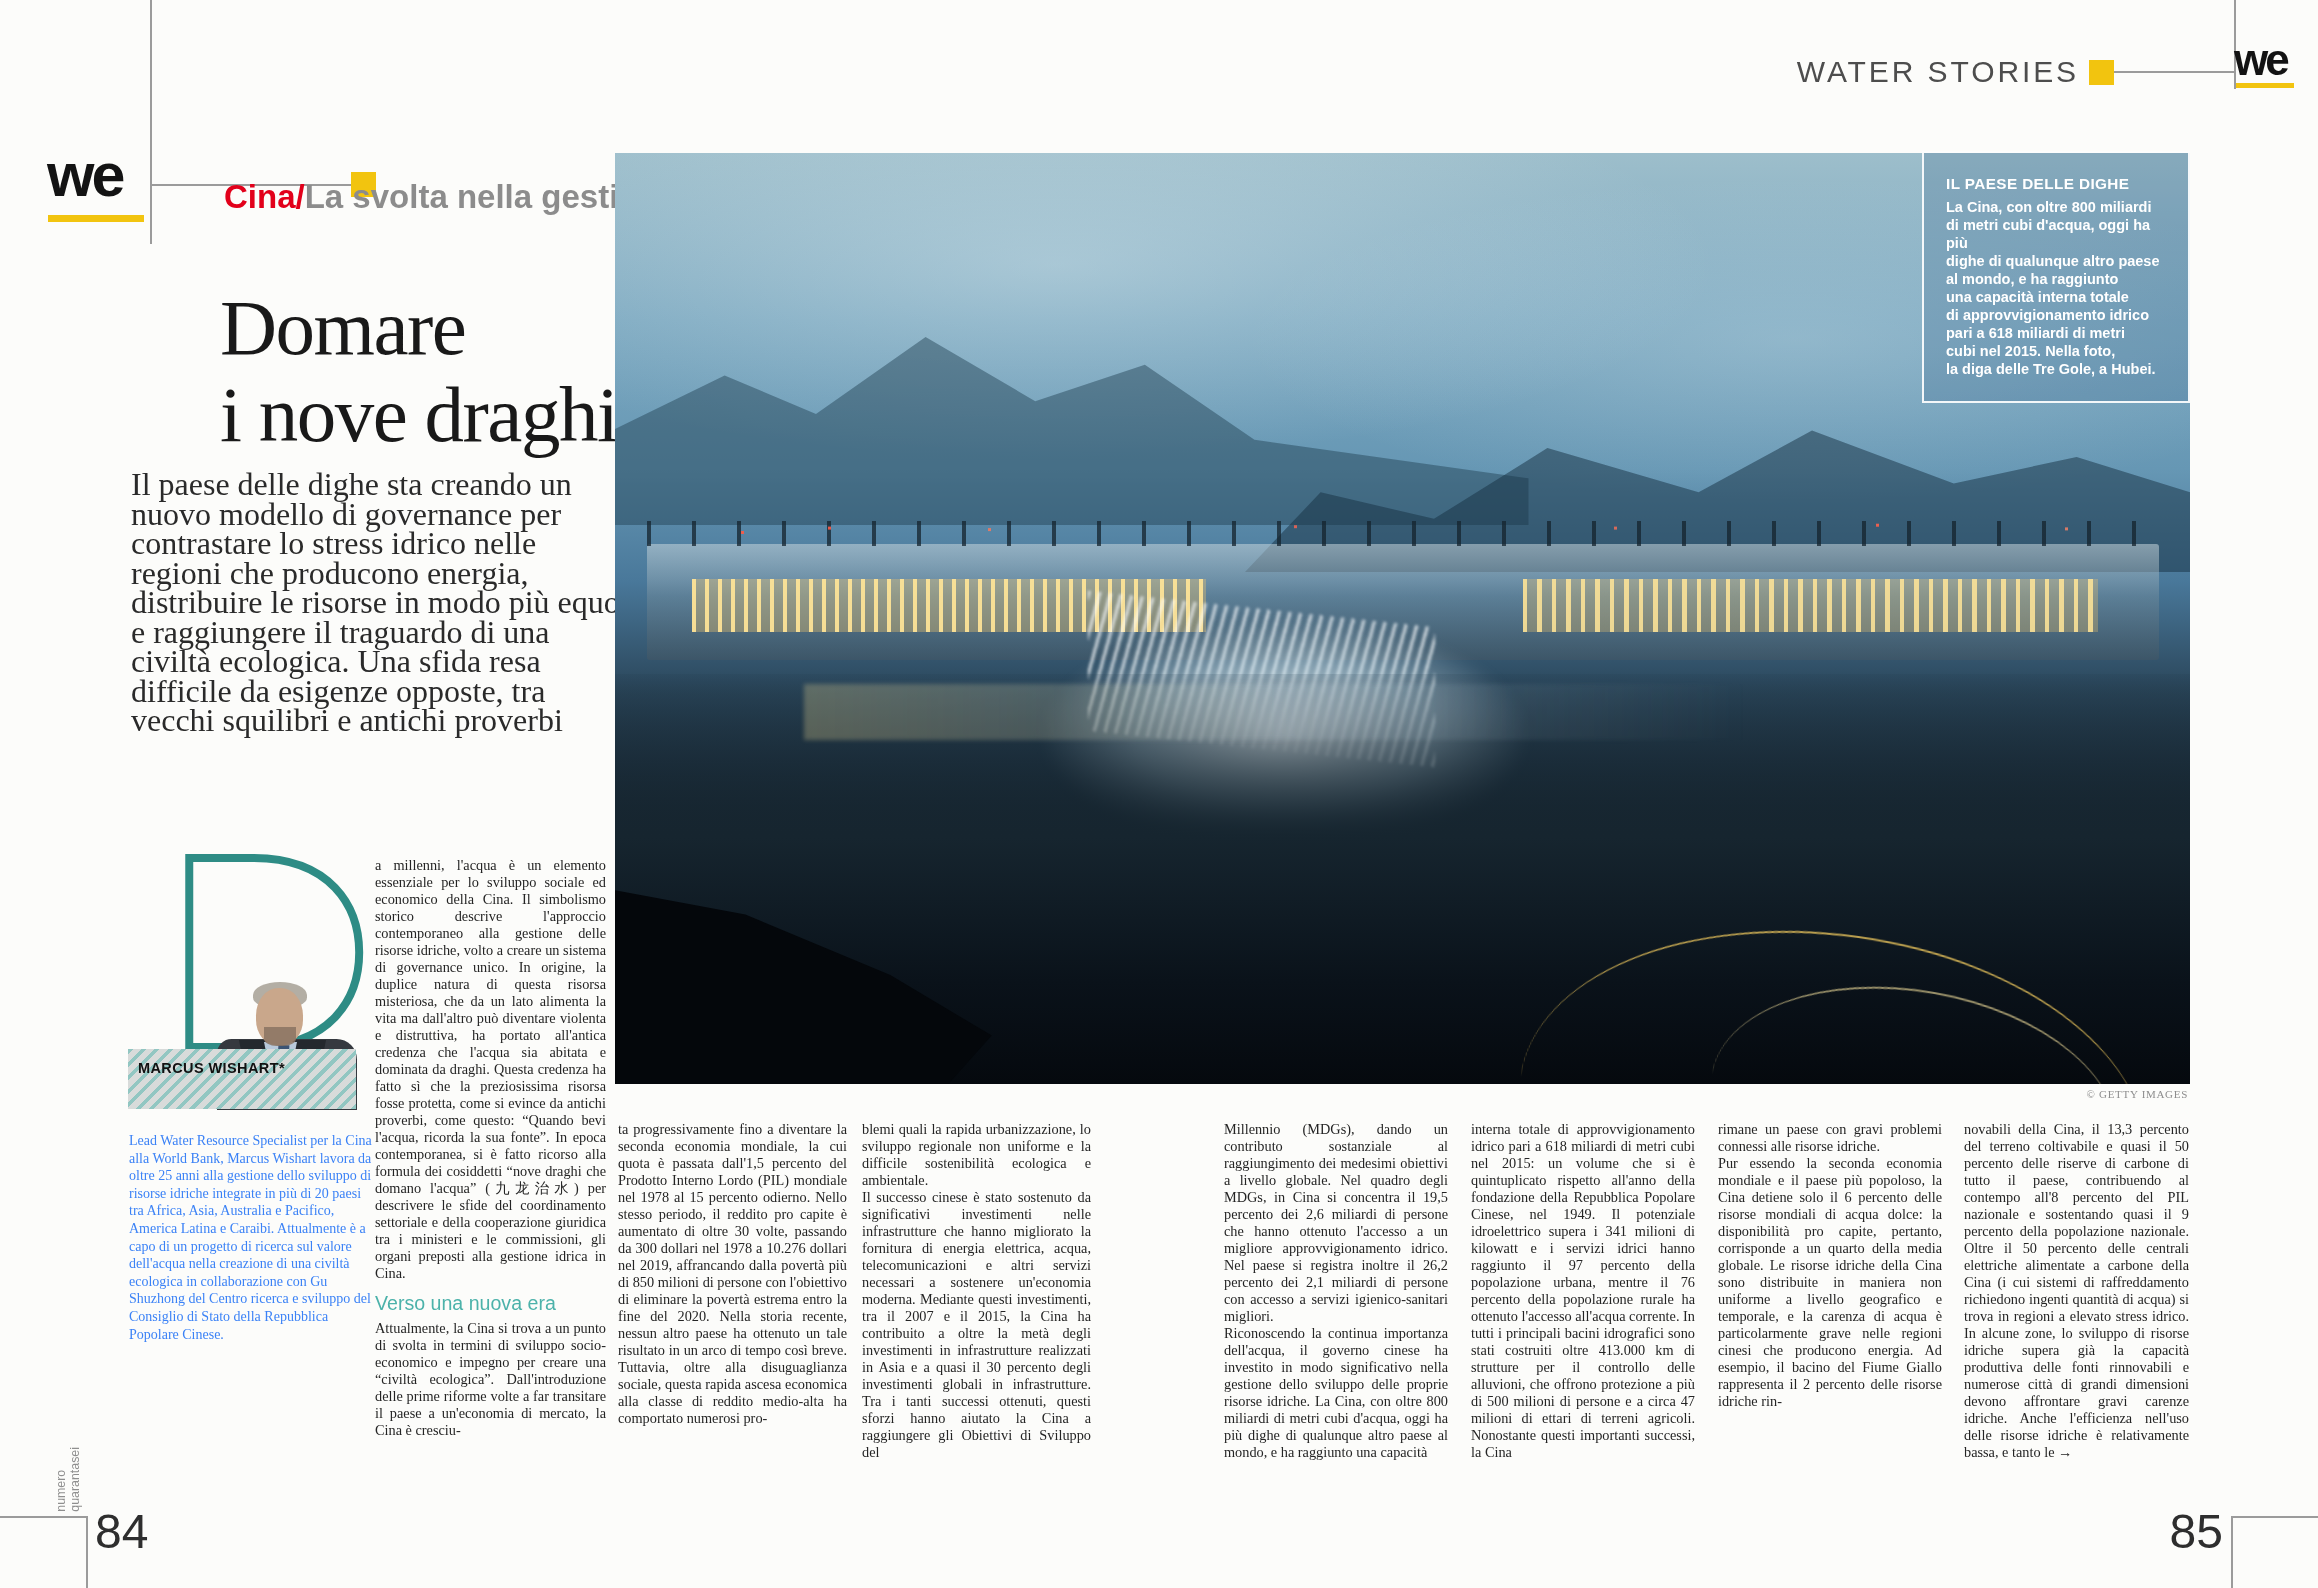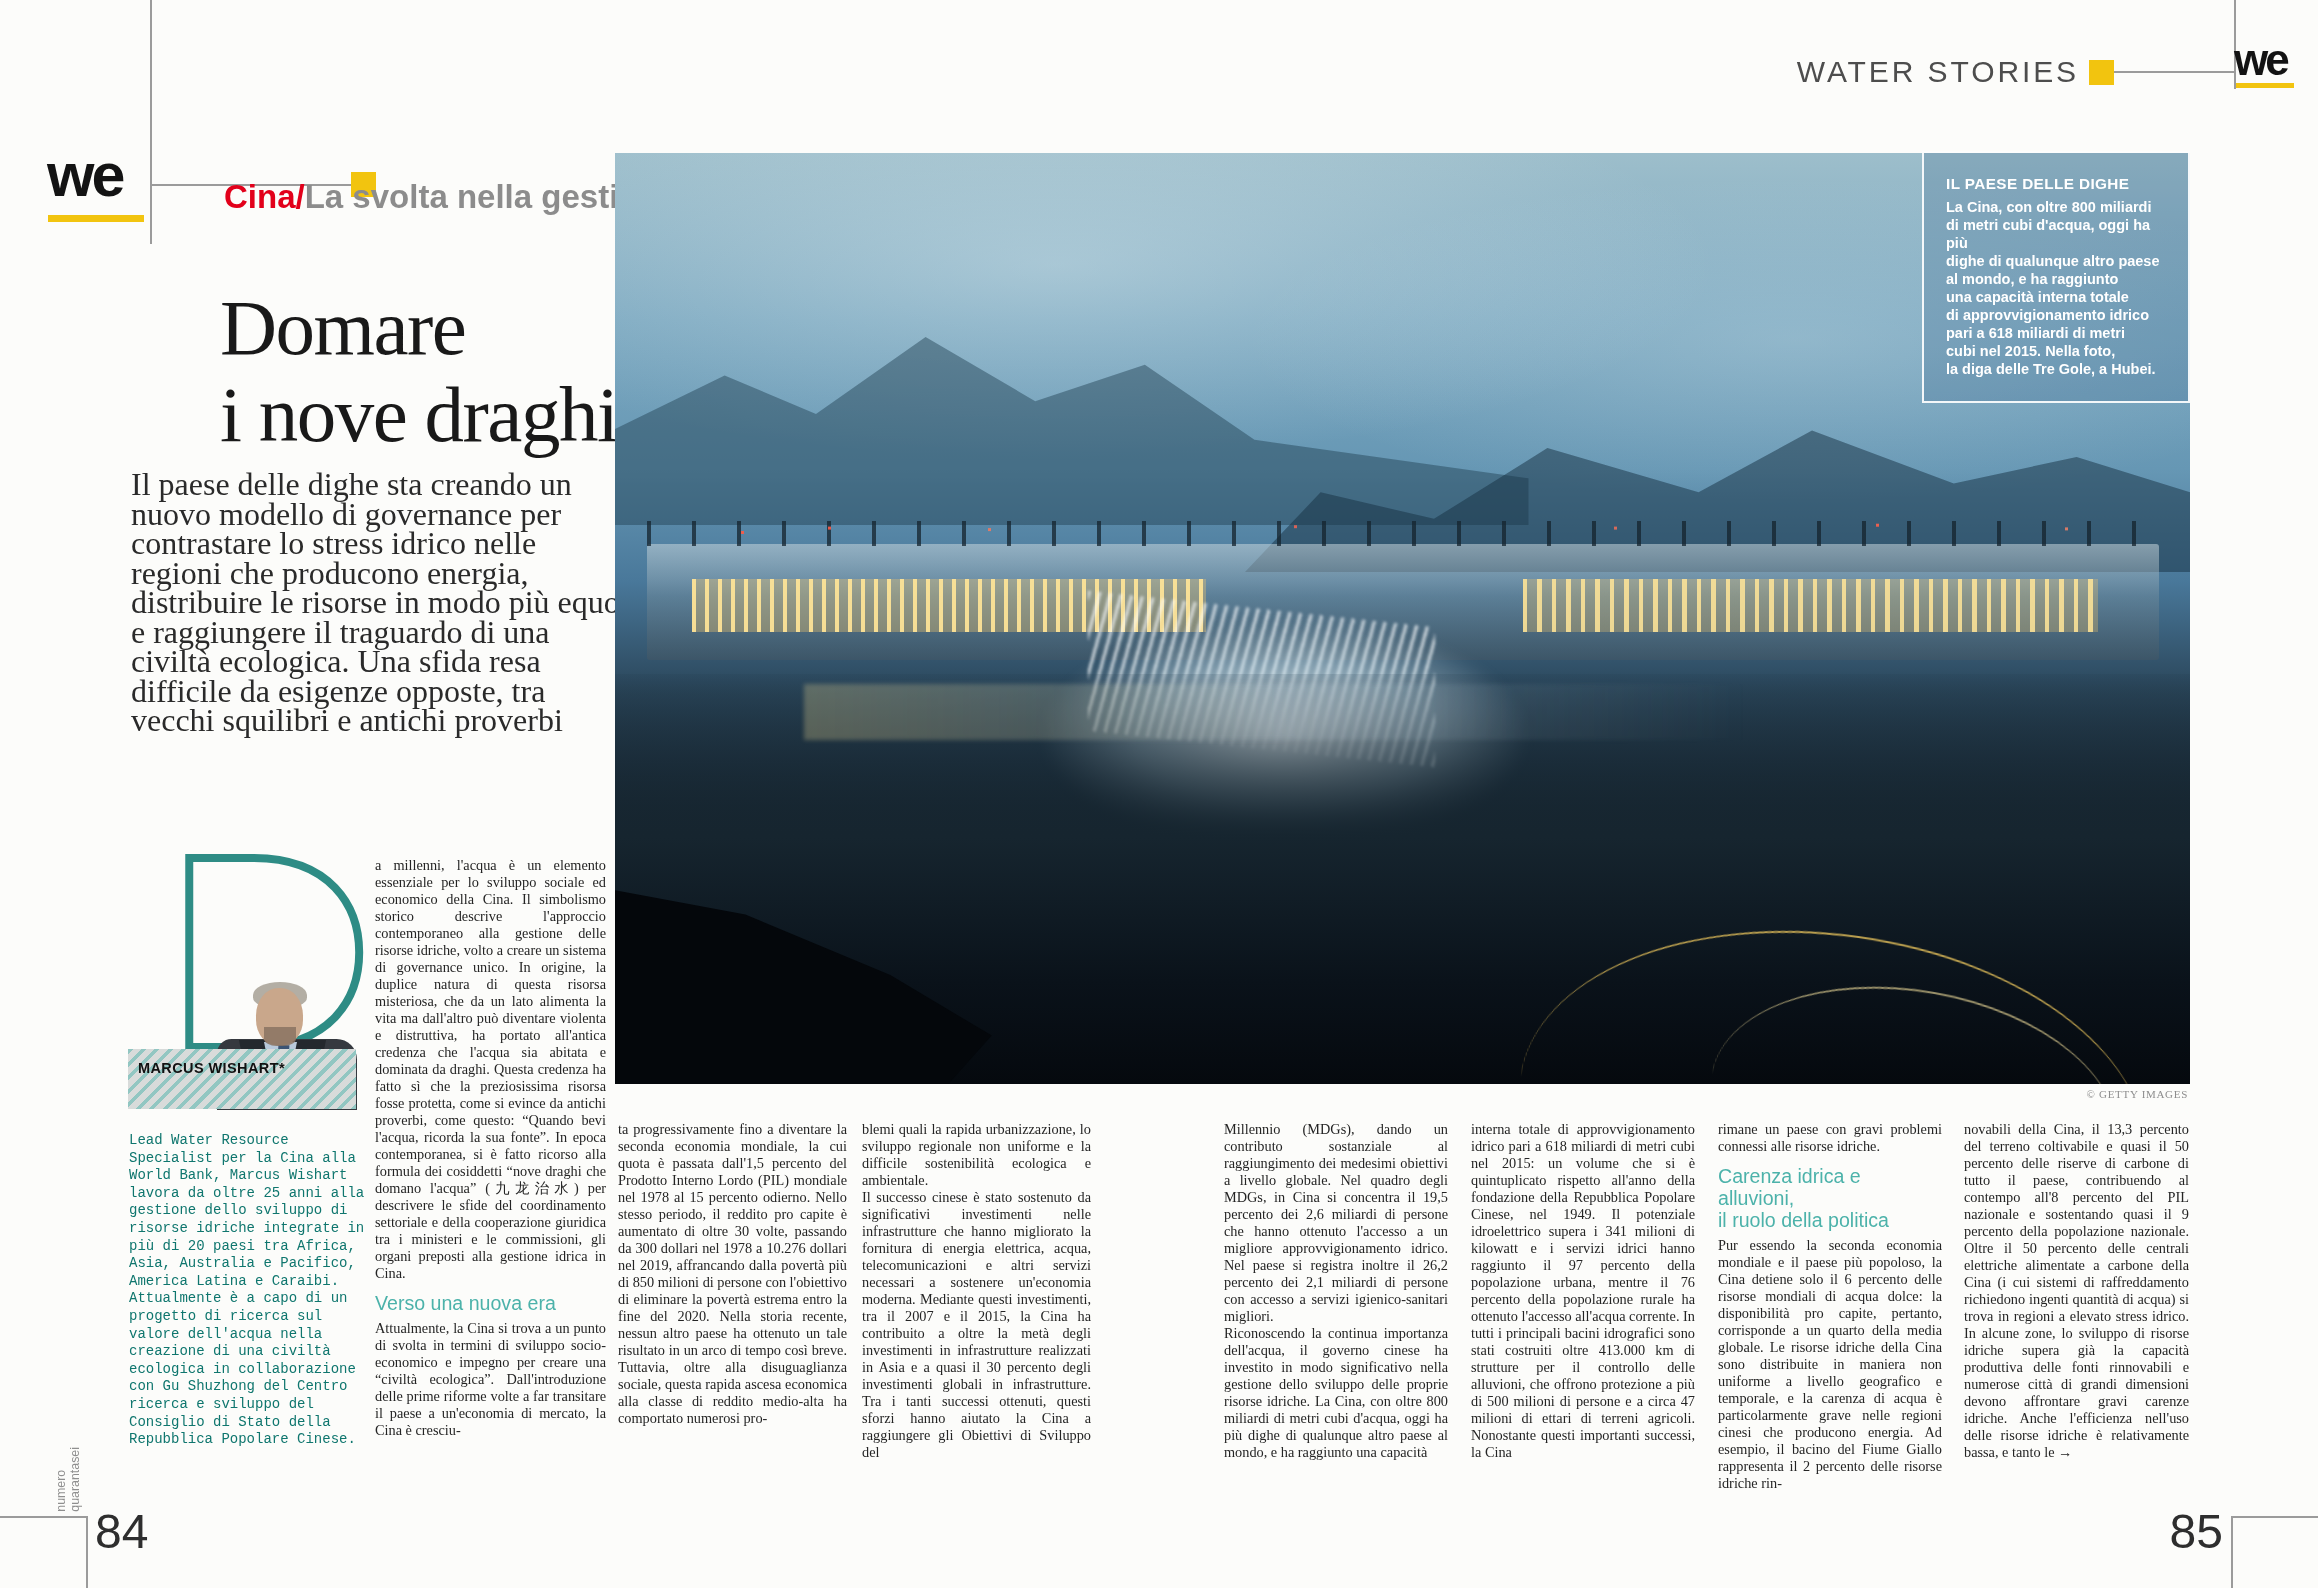--- a/index.html
+++ b/index.html
@@ -16,22 +16,22 @@
   .kicker{position:absolute;left:224px;top:176px;font-family:"Liberation Sans",sans-serif;
           font-weight:bold;font-size:33px;line-height:41px;color:#8c8c8c;}
   .kicker .red{color:#e2001a;}
   .title{position:absolute;left:220px;top:284px;font-size:79px;line-height:87px;
          letter-spacing:-1.5px;color:#191919;}
   .intro{position:absolute;left:131px;top:470px;width:489px;font-size:32px;line-height:29.5px;color:#2a2a2a;}
   .bodycol{position:absolute;font-size:14.3px;line-height:17px;text-align:justify;color:#242424;}
   .subhead{font-family:"Liberation Sans",sans-serif;color:#4cb2aa;font-size:19.6px;line-height:22px;
            text-align:left;margin:10.2px 0 5.8px 0;}
   .prewrap{white-space:pre-line;}
-  .bio{position:absolute;left:129px;top:1132px;width:243px;font-family:Liberation Mono, monospace;
-       font-size:14px;line-height:17.6px;color:#0f766e;}
+  .bio{position:absolute;left:129px;top:1132px;width:243px;font-family:Liberation Serif, serif;
+       font-size:14px;line-height:17.6px;color:#3b82f6;}
   .band{position:absolute;left:128px;top:1049px;width:228px;height:60px;background:#d8dbda;
         background-image:repeating-linear-gradient(135deg, rgba(76,178,170,.5) 0 3.6px, rgba(0,0,0,0) 3.6px 9.5px);}
   .band-label{position:absolute;left:138px;top:1060px;font-family:"Liberation Sans",sans-serif;
               font-weight:bold;font-size:14.5px;letter-spacing:0.4px;color:#111;}
   .dropcap-svg{position:absolute;left:182px;top:852px;}
   
   .figure{position:absolute;left:217px;top:982px;width:140px;height:127px;}
   .fig-hair{position:absolute;left:36px;top:0;width:54px;height:26px;background:#b3aea4;border-radius:50% 50% 40% 40%;}
   .fig-head{position:absolute;left:39px;top:5.8px;width:47px;height:57px;background:#c9a78b;border-radius:48% 48% 44% 44%;}
   .fig-goatee{position:absolute;left:47px;top:45px;width:32px;height:19px;background:#8a7361;border-radius:0 0 40% 40%;opacity:.85;}
@@ -174,22 +174,20 @@
     <div>Attualmente, la Cina si trova a un punto di svolta in termini di sviluppo socio-economico e impegno per creare una “civiltà ecologica”. Dall'introduzione delle prime riforme volte a far transitare il paese a un'economia di mercato, la Cina è cresciu-</div>
   </div>
   <div class="bodycol prewrap" style="left:618px;top:1121px;width:229px;">ta progressivamente fino a diventare la seconda economia mondiale, la cui quota è passata dall'1,5 percento del Prodotto Interno Lordo (PIL) mondiale nel 1978 al 15 percento odierno. Nello stesso periodo, il reddito pro capite è aumentato di oltre 30 volte, passando da 300 dollari nel 1978 a 10.276 dollari nel 2019, affrancando dalla povertà più di 850 milioni di persone con l'obiettivo di eliminare la povertà estrema entro la fine del 2020. Nella storia recente, nessun altro paese ha ottenuto un tale risultato in un arco di tempo così breve. Tuttavia, oltre alla disuguaglianza sociale, questa rapida ascesa economica alla classe di reddito medio-alta ha comportato numerosi pro-</div>
   <div class="bodycol prewrap" style="left:862px;top:1121px;width:229px;">blemi quali la rapida urbanizzazione, lo sviluppo regionale non uniforme e la difficile sostenibilità ecologica e ambientale.
 Il successo cinese è stato sostenuto da significativi investimenti nelle infrastrutture che hanno migliorato la fornitura di energia elettrica, acqua, telecomunicazioni e altri servizi necessari a sostenere un'economia moderna. Mediante questi investimenti, tra il 2007 e il 2015, la Cina ha contribuito a oltre la metà degli investimenti in infrastrutture realizzati in Asia e a quasi il 30 percento degli investimenti globali in infrastrutture. Tra i tanti successi ottenuti, questi sforzi hanno aiutato la Cina a raggiungere gli Obiettivi di Sviluppo del</div>
   <div class="bodycol prewrap" style="left:1224px;top:1121px;width:224px;">Millennio (MDGs), dando un contributo sostanziale al raggiungimento dei medesimi obiettivi a livello globale. Nel quadro degli MDGs, in Cina si concentra il 19,5 percento dei 2,6 miliardi di persone che hanno ottenuto l'accesso a un migliore approvvigionamento idrico. Nel paese si registra inoltre il 26,2 percento dei 2,1 miliardi di persone con accesso a servizi igienico-sanitari migliori.
 Riconoscendo la continua importanza dell'acqua, il governo cinese ha investito in modo significativo nella gestione dello sviluppo delle proprie risorse idriche. La Cina, con oltre 800 miliardi di metri cubi d'acqua, oggi ha più dighe di qualunque altro paese al mondo, e ha raggiunto una capacità</div>
   <div class="bodycol prewrap" style="left:1471px;top:1121px;width:224px;">interna totale di approvvigionamento idrico pari a 618 miliardi di metri cubi nel 2015: un volume che si è quintuplicato rispetto all'anno della fondazione della Repubblica Popolare Cinese, nel 1949. Il potenziale idroelettrico supera i 341 milioni di kilowatt e i servizi idrici hanno raggiunto il 97 percento della popolazione urbana, mentre il 76 percento della popolazione rurale ha ottenuto l'accesso all'acqua corrente. In tutti i principali bacini idrografici sono stati costruiti oltre 413.000 km di strutture per il controllo delle alluvioni, che offrono protezione a più di 500 milioni di persone e a circa 47 milioni di ettari di terreni agricoli. Nonostante questi importanti successi, la Cina</div>
   <div class="bodycol" style="left:1718px;top:1121px;width:224px;">
     <div>rimane un paese con gravi problemi connessi alle risorse idriche.</div>
-    <div class="subhead prewrap">Carenza idrica e alluvioni,
-il ruolo della politica</div>
     <div>Pur essendo la seconda economia mondiale e il paese più popoloso, la Cina detiene solo il 6 percento delle risorse mondiali di acqua dolce: la disponibilità pro capite, pertanto, corrisponde a un quarto della media globale. Le risorse idriche della Cina sono distribuite in maniera non uniforme a livello geografico e temporale, e la carenza di acqua è particolarmente grave nelle regioni cinesi che producono energia. Ad esempio, il bacino del Fiume Giallo rappresenta il 2 percento delle risorse idriche rin-</div>
   </div>
   <div class="bodycol prewrap" style="left:1964px;top:1121px;width:225px;">novabili della Cina, il 13,3 percento del terreno coltivabile e quasi il 50 percento delle riserve di carbone di tutto il paese, contribuendo al contempo all'8 percento del PIL nazionale e sostentando quasi il 9 percento della popolazione nazionale. Oltre il 50 percento delle centrali elettriche alimentate a carbone della Cina (i cui sistemi di raffreddamento richiedono ingenti quantità di acqua) si trova in regioni a elevato stress idrico. In alcune zone, lo sviluppo di risorse idriche supera già la capacità produttiva delle fonti rinnovabili e numerose città di grandi dimensioni devono affrontare gravi carenze idriche. Anche l'efficienza nell'uso delle risorse idriche è relativamente bassa, e tanto le →</div>
 
   <div class="issue prewrap">numero
 quarantasei</div>
   <div class="line" style="left:0;top:1516px;width:86px;height:1.5px;"></div>
   <div class="line" style="left:86px;top:1516px;width:1.5px;height:72px;"></div>
   <div class="pageno" style="left:95px;top:1504px;">84</div>
 

